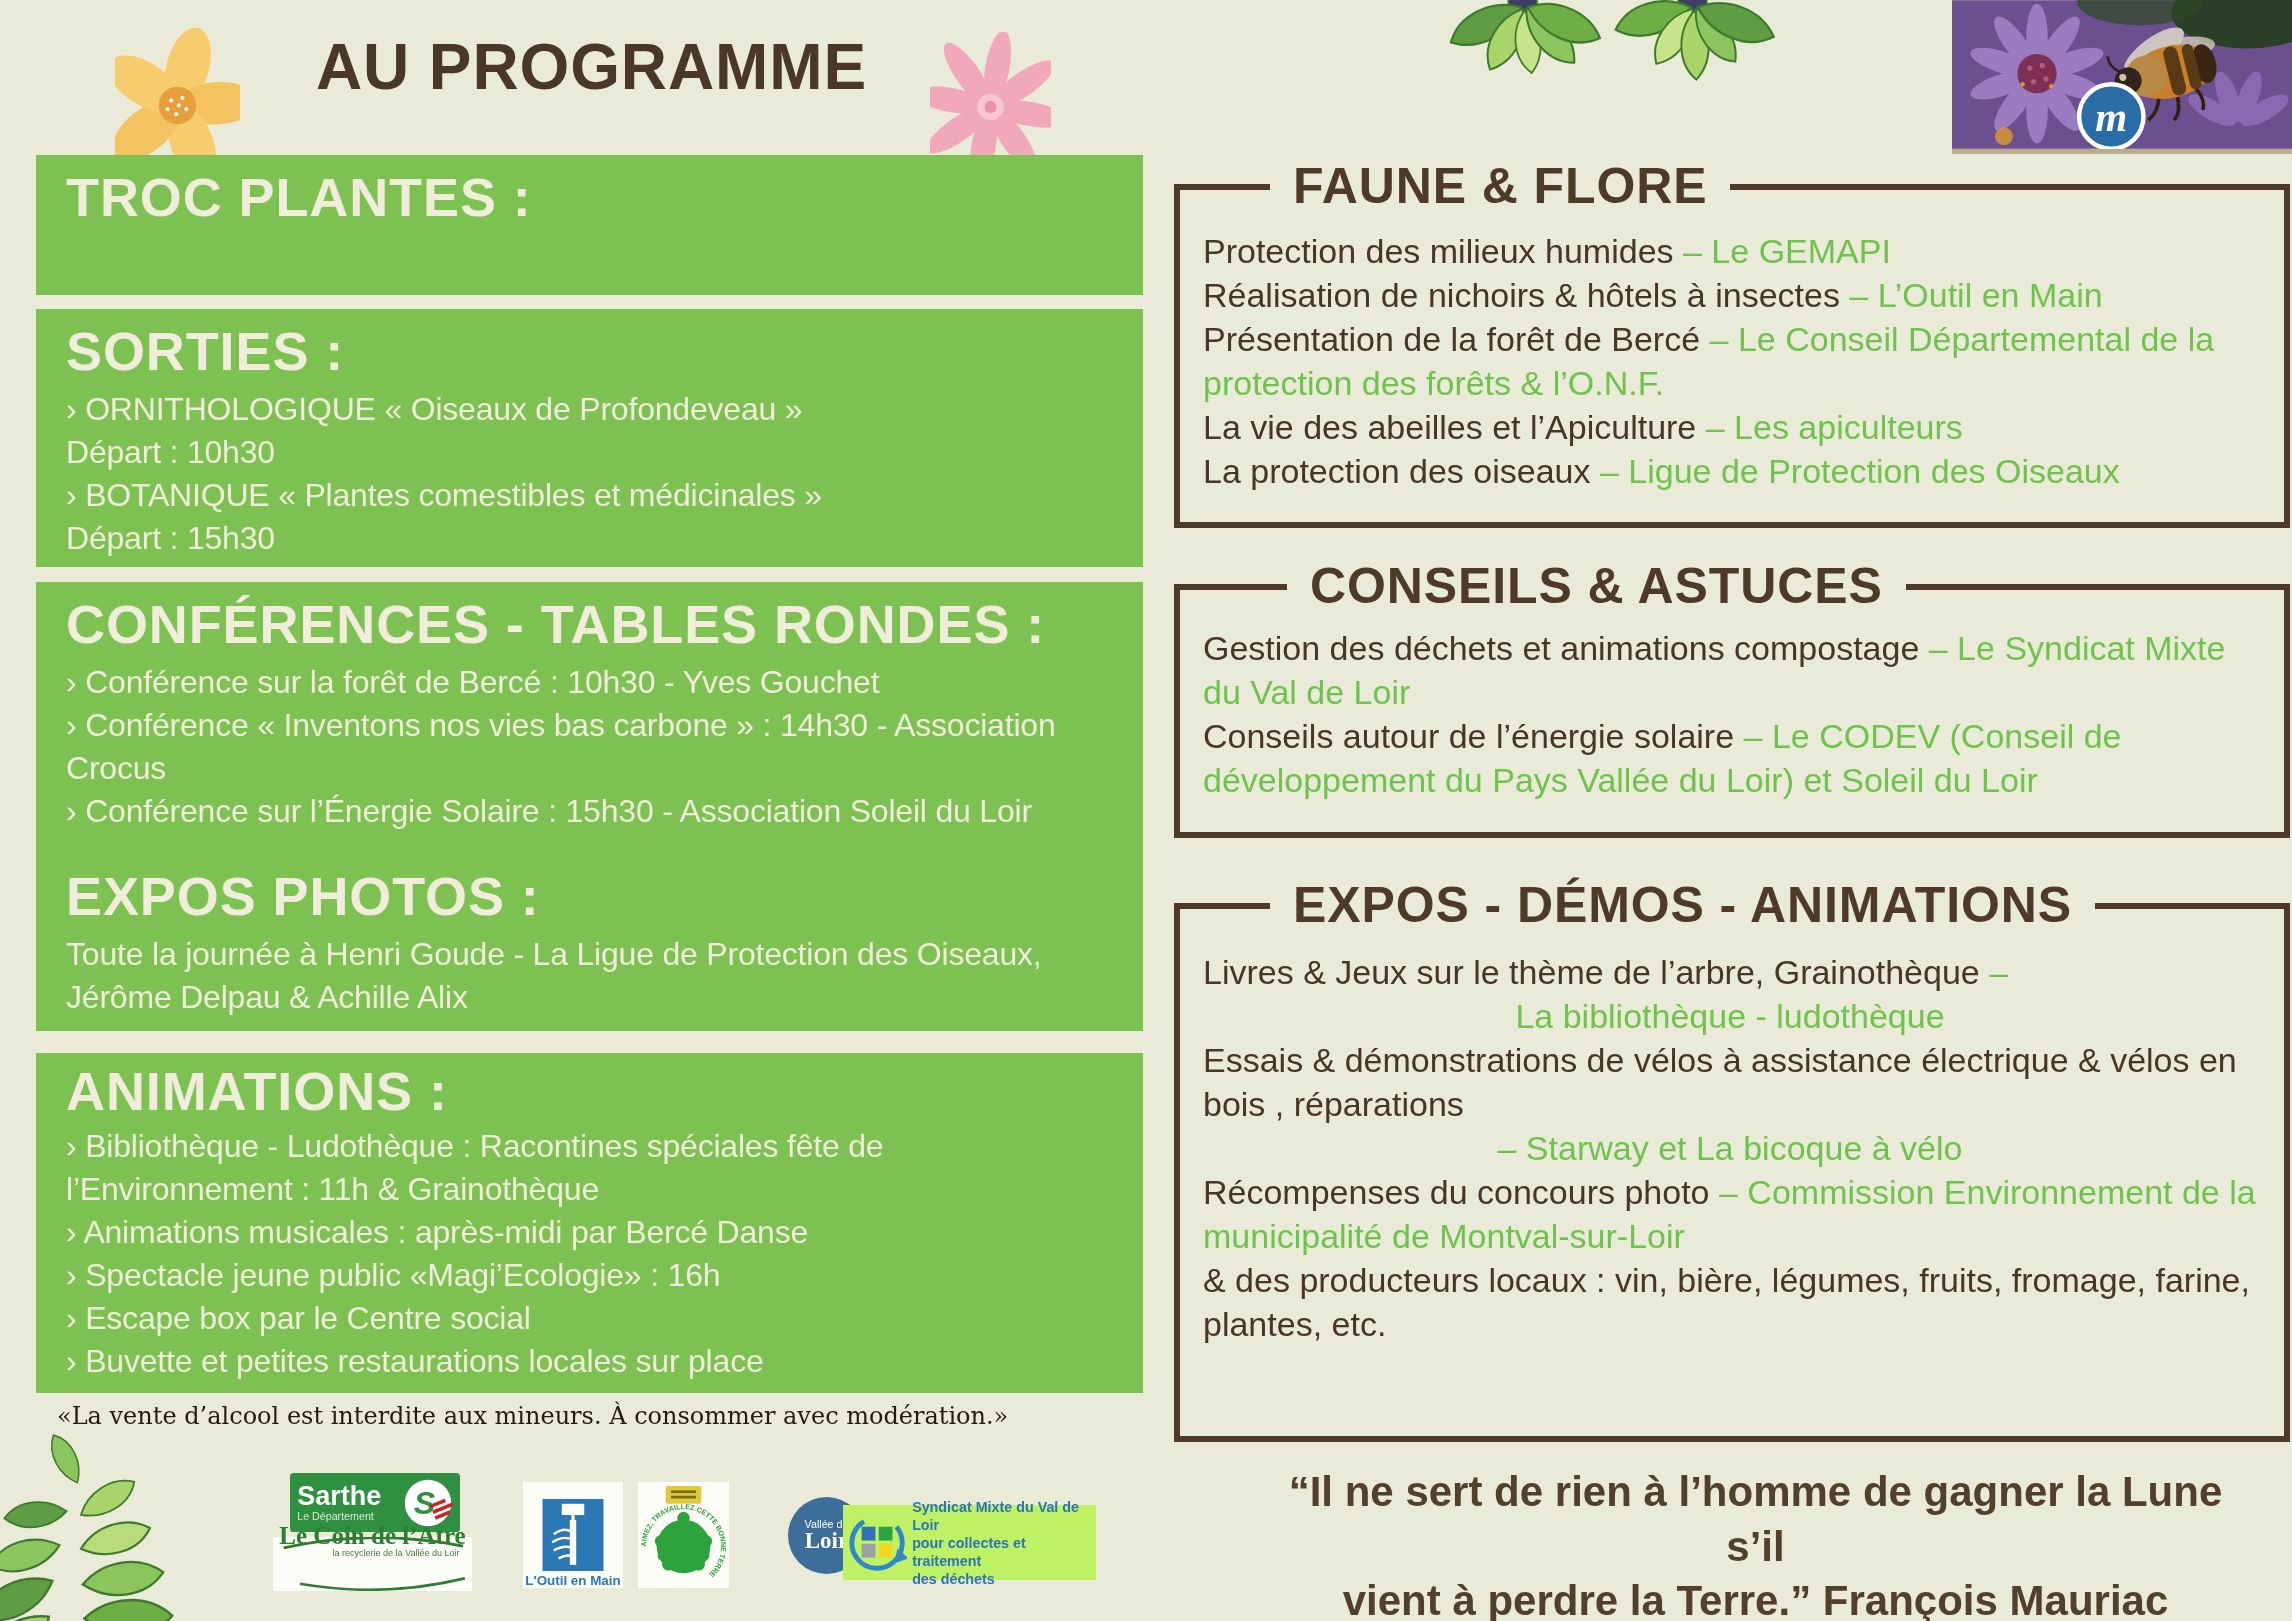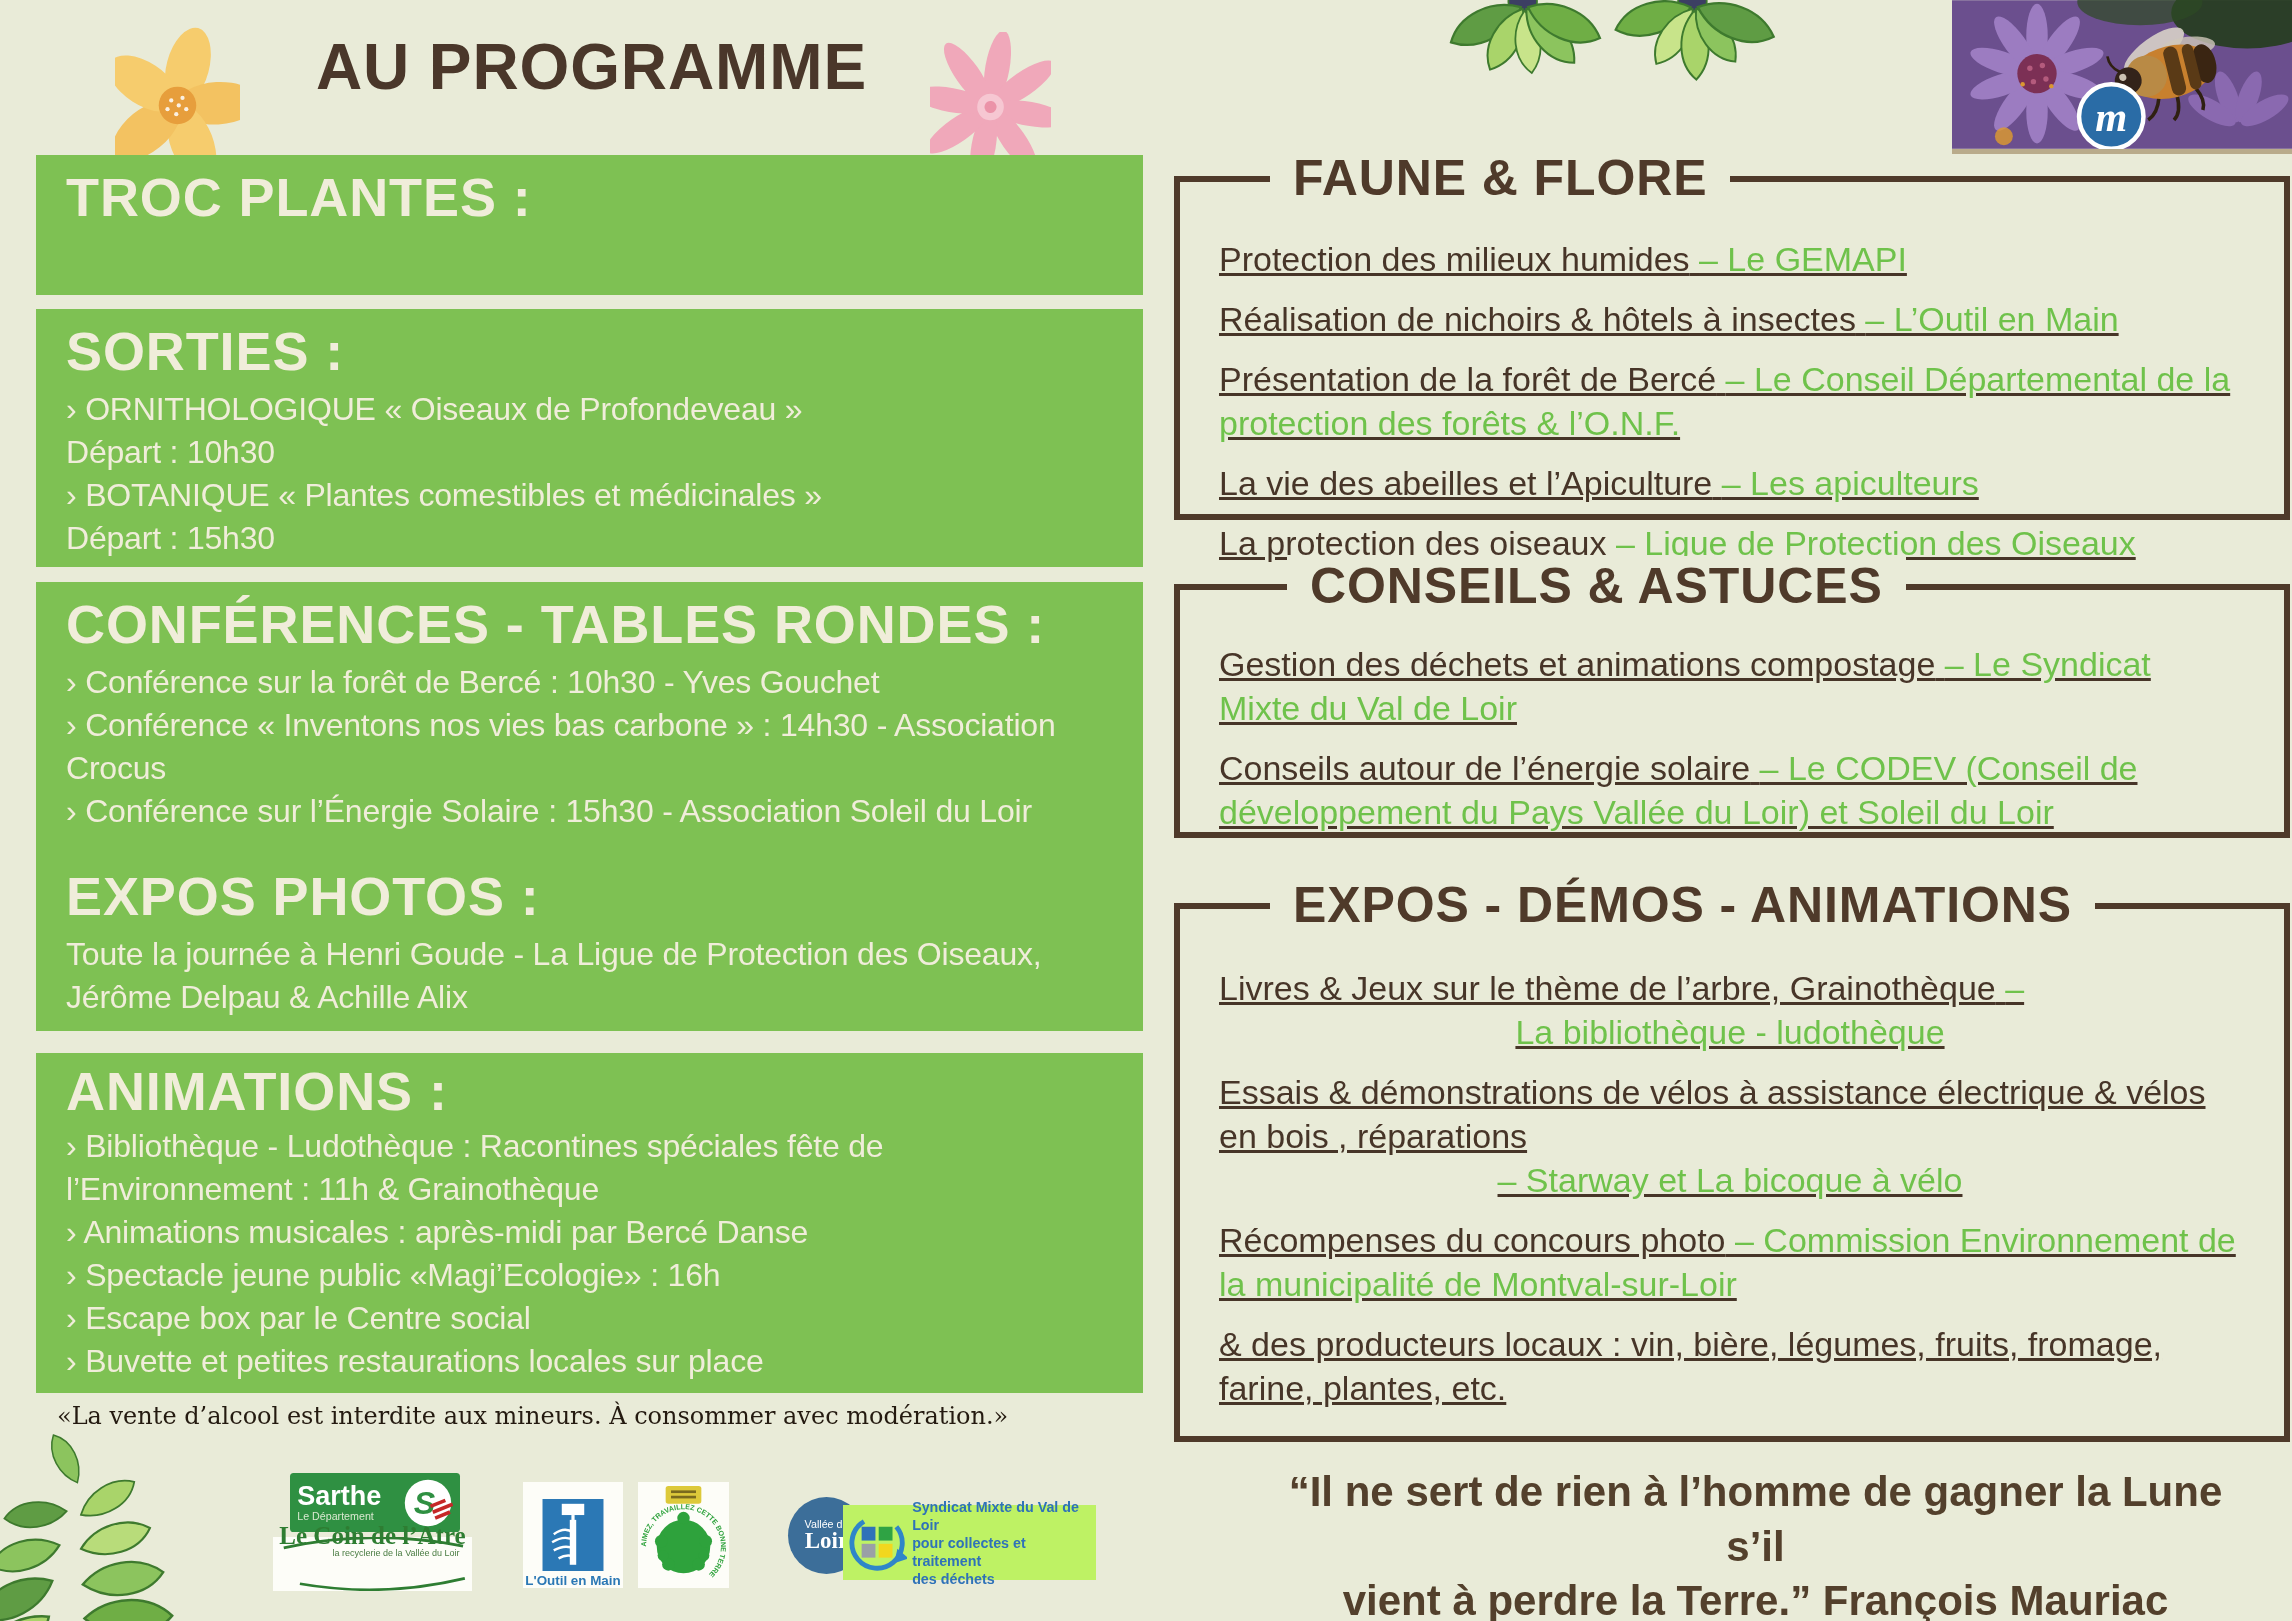--- a/index.html
+++ b/index.html
@@ -27,21 +27,21 @@
   .gbox p{font-size:32px;line-height:43px;margin:0;letter-spacing:-0.2px;}
   
   .rbox{
     position:absolute;left:1174px;width:1116px;border:6.3px solid #4f3a2a;box-sizing:border-box;
   }
   .rtitle{
     position:absolute;top:-34px;left:90px;background:#e9ebd8;padding:0 23px;
     font-size:50px;font-weight:800;color:#4f3a2a;letter-spacing:0.9px;white-space:nowrap;line-height:1.2;
   }
   .rcontent{padding:39px 27px 0 23px;font-size:34px;line-height:44px;color:#473528;}
-  .rcontent p{margin:16px;text-decoration:underline;}
+  .rcontent p{margin:0;}
   .g{color:#6fc24b;}
   .block{display:block;text-align:center;}
   
   .disclaimer{
     position:absolute;left:57px;top:1402px;font-family:"DejaVu Serif",serif;
     font-size:24px;color:#241a10;
   }
   .quote{
     position:absolute;left:1281px;top:1465px;width:949px;text-align:center;
     font-size:42px;font-weight:800;color:#53402c;line-height:1.3;
@@ -220,21 +220,21 @@
     <h2 style="margin-bottom:3.6px;">ANIMATIONS :</h2>
     <p>› Bibliothèque - Ludothèque : Racontines spéciales fête de l’Environnement : 11h &amp; Grainothèque</p>
     <p>› Animations musicales : après-midi par Bercé Danse</p>
     <p>› Spectacle jeune public «Magi’Ecologie» : 16h</p>
     <p>› Escape box par le Centre social</p>
     <p>› Buvette et petites restaurations locales sur place</p>
   </section>
 
   <div class="disclaimer">«La vente d’alcool est interdite aux mineurs. À consommer avec modération.»</div>
 
-  <section class="rbox" style="top:176px;height:344px;">
+  <section class="rbox" style="top:184px;height:344px;">
     <div class="rtitle">FAUNE &amp; FLORE</div>
     <div class="rcontent">
       <p>
         <span>Protection des milieux humides</span>
         <span class="g">– Le GEMAPI</span>
       </p>
       <p>
         <span>Réalisation de nichoirs &amp; hôtels à insectes</span>
         <span class="g">– L’Outil en Main</span>
       </p>

